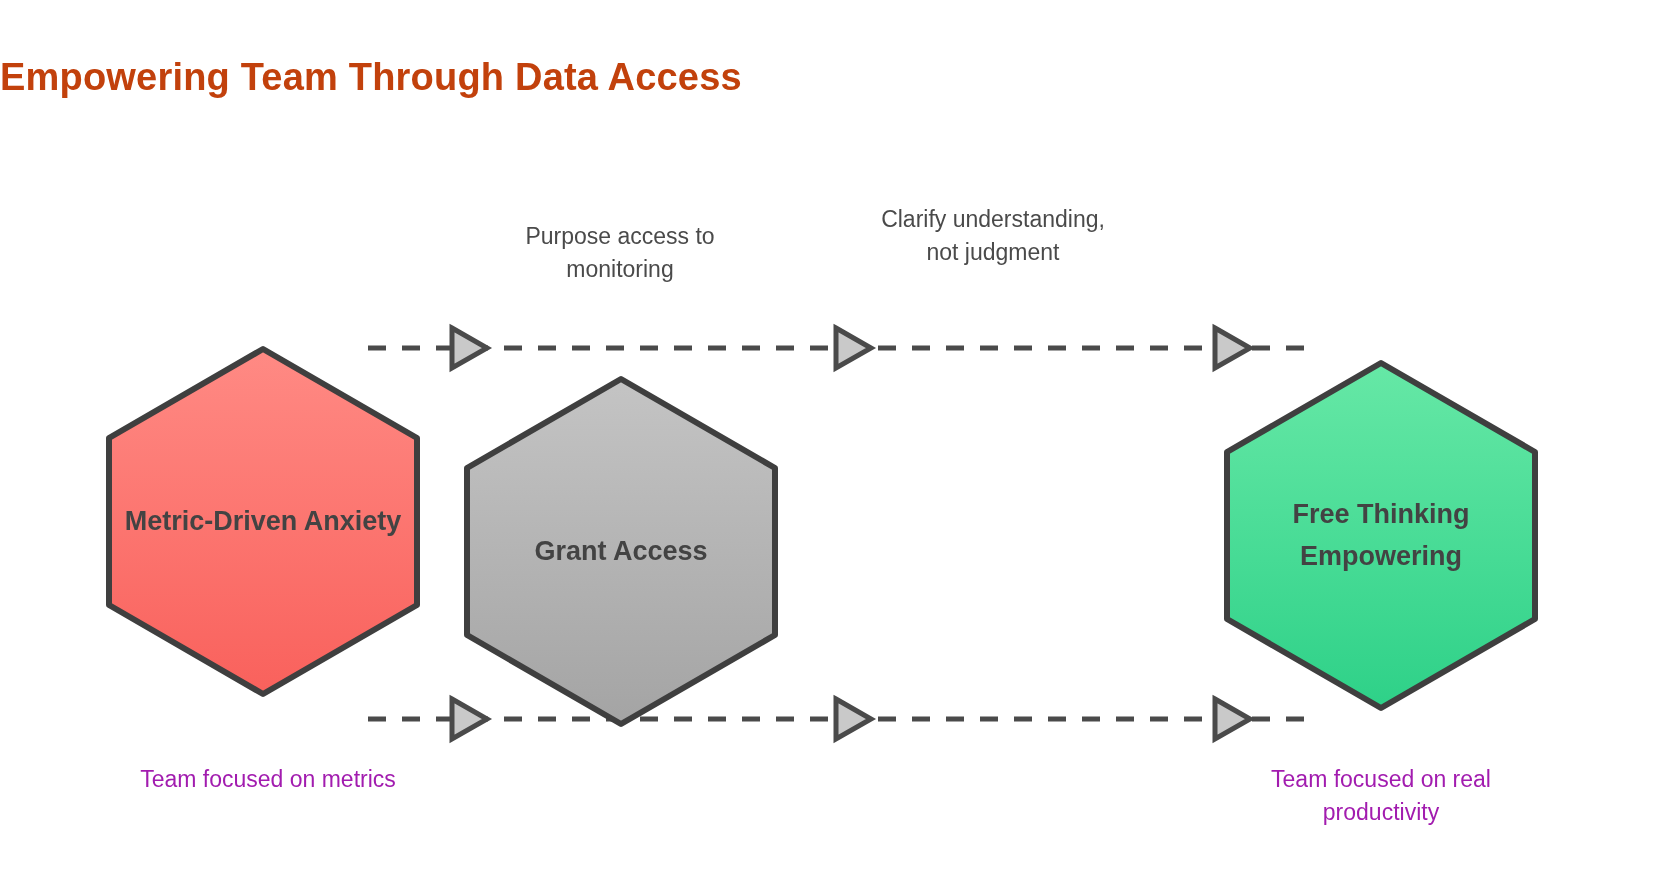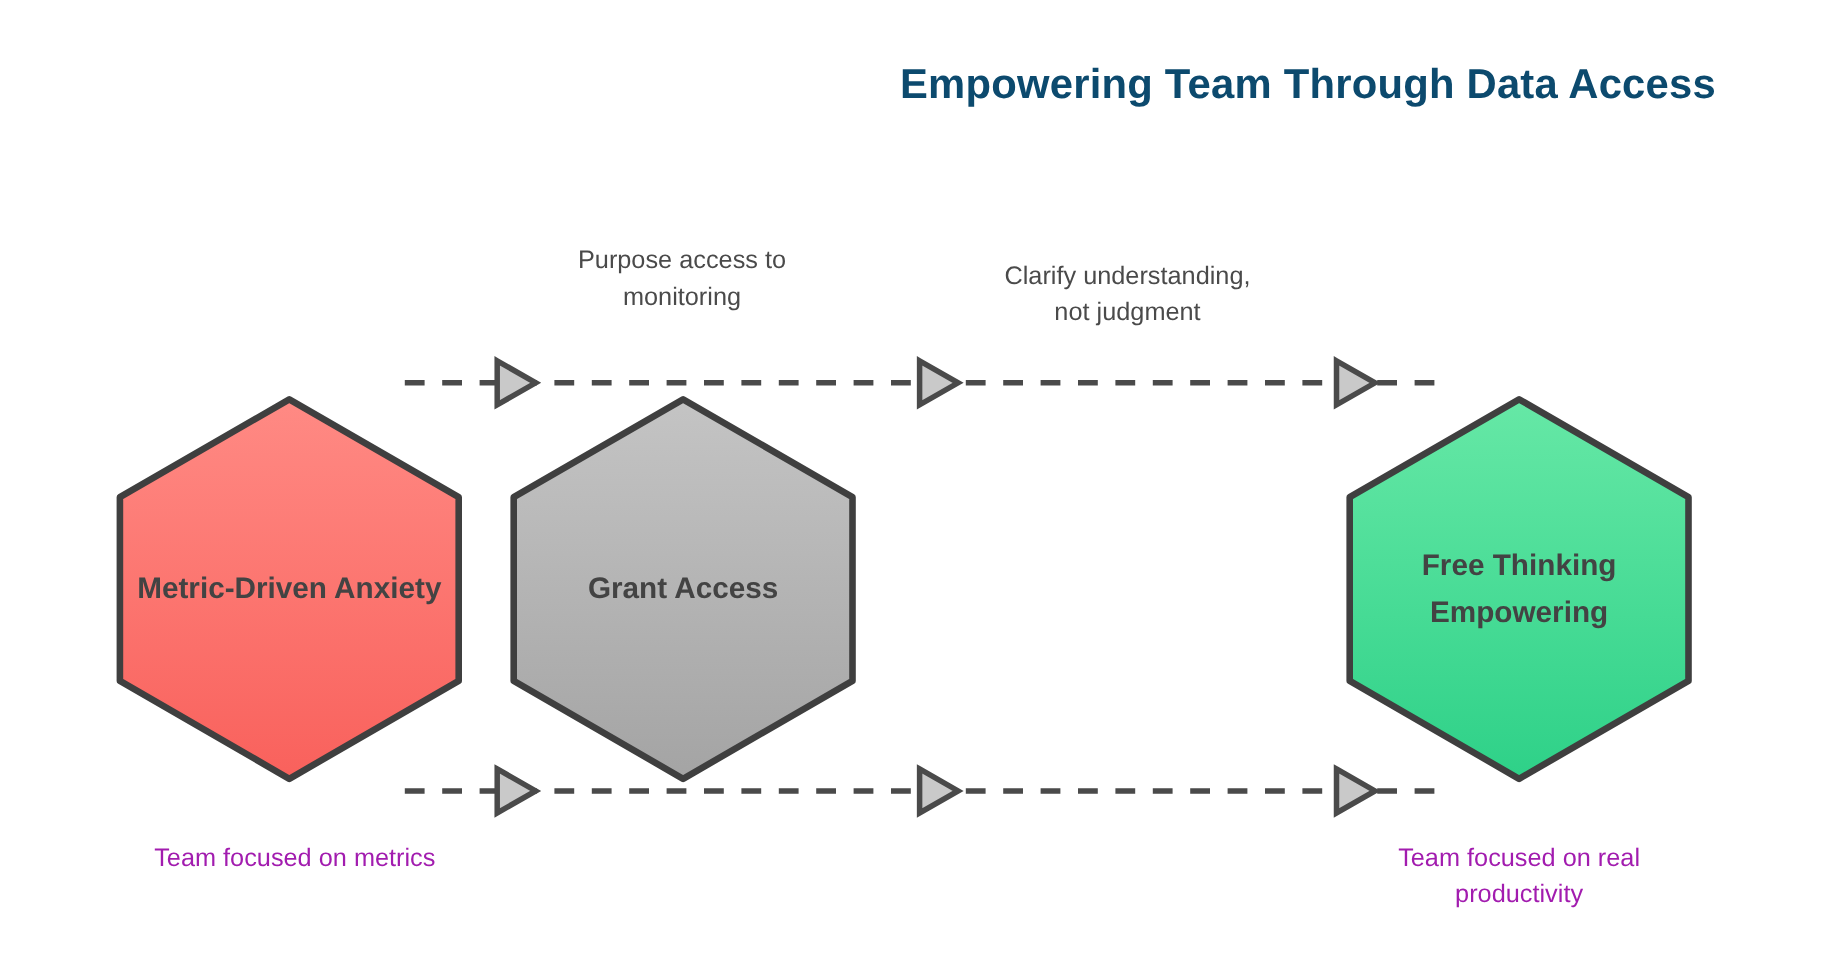--- a/index.html
+++ b/index.html
@@ -22,24 +22,24 @@
     width: 1680px;
     height: 885px;
   }
 
   
   .title {
     position: absolute;
     left: 0;
     top: 55px;
     width: 1560px;
-    text-align: right;
+    text-align: left;
     font-size: 38px;
     font-weight: bold;
-    color: #0c4a6e;
+    color: #c2410c;
     letter-spacing: 0.2px;
     line-height: 1.2;
   }
 
   
   .hex-node {
     position: absolute;
   }
   .hex-node svg {
     display: block;
@@ -119,43 +119,43 @@
     </g>
 
     <g>
       <line x1="368" y1="719" x2="1320" y2="719" stroke="#4a4a4a" stroke-width="5" stroke-dasharray="18 16"></line>
       <polygon points="452,699 487,719 452,739" fill="#c9c9c9" stroke="#4a4a4a" stroke-width="5" stroke-linejoin="miter"></polygon>
       <polygon points="836,699 871,719 836,739" fill="#c9c9c9" stroke="#4a4a4a" stroke-width="5" stroke-linejoin="miter"></polygon>
       <polygon points="1215,699 1250,719 1215,739" fill="#c9c9c9" stroke="#4a4a4a" stroke-width="5" stroke-linejoin="miter"></polygon>
     </g>
   </svg>
 
-  <div class="hex-node" style="left:104px; top:358px; width:318px; height:355px;">
+  <div class="hex-node" style="left:104px; top:344px; width:318px; height:355px;">
     <svg width="318" height="355" viewBox="0 0 318 355">
       <polygon points="159,5 313,94 313,261 159,350 5,261 5,94" fill="url(#gradRed)" stroke="#3f3f3f" stroke-width="6" stroke-linejoin="round"></polygon>
     </svg>
     <div class="hex-label">Metric-Driven Anxiety</div>
   </div>
 
-  <div class="hex-node" style="left:462px; top:358px; width:318px; height:355px;">
+  <div class="hex-node" style="left:462px; top:374px; width:318px; height:355px;">
     <svg width="318" height="355" viewBox="0 0 318 355">
       <polygon points="159,5 313,94 313,261 159,350 5,261 5,94" fill="url(#gradGrayA)" stroke="#3f3f3f" stroke-width="6" stroke-linejoin="round"></polygon>
     </svg>
     <div class="hex-label">Grant Access</div>
   </div>
 
 
   <div class="hex-node" style="left:1222px; top:358px; width:318px; height:355px;">
     <svg width="318" height="355" viewBox="0 0 318 355">
       <polygon points="159,5 313,94 313,261 159,350 5,261 5,94" fill="url(#gradGreen)" stroke="#3f3f3f" stroke-width="6" stroke-linejoin="round"></polygon>
     </svg>
     <div class="hex-label">Free Thinking Empowering</div>
   </div>
 
   <div class="edge-caption" style="left:490px; top:220px; width:260px;">Purpose access to monitoring</div>
 
-  <div class="edge-caption" style="left:900px; top:203px; width:250px;margin-top:31px;">Clarify understanding, not judgment</div>
+  <div class="edge-caption" style="left:868px; top:203px; width:250px;">Clarify understanding, not judgment</div>
 
   <div class="outcome-caption" style="left:140px; top:763px; width:256px;">Team focused on metrics</div>
 
   <div class="outcome-caption" style="left:1250px; top:763px; width:262px;">Team focused on real productivity</div>
 
 </div>
 
 </body></html>

